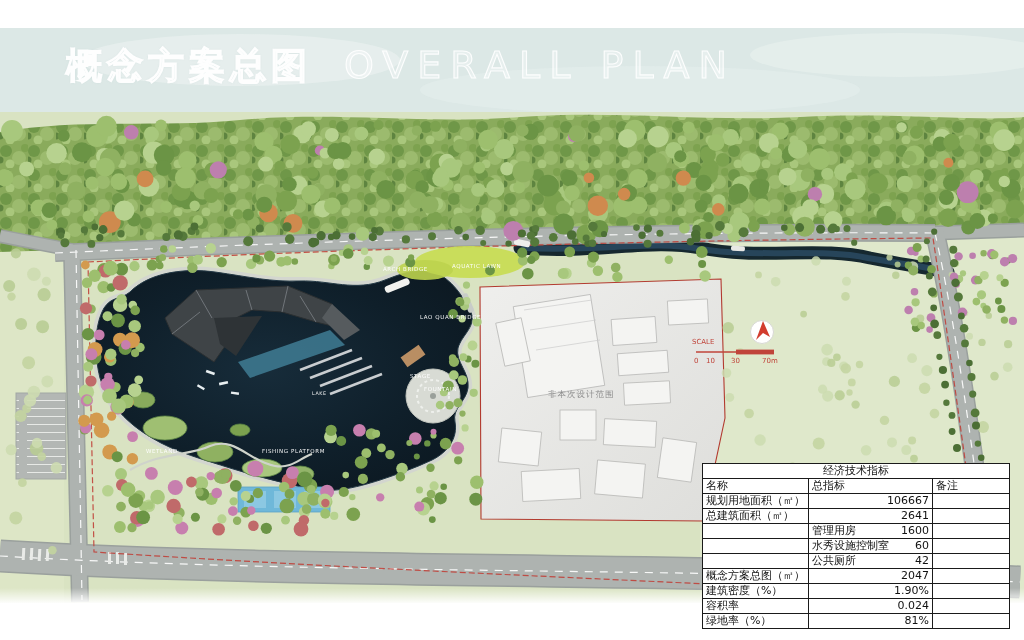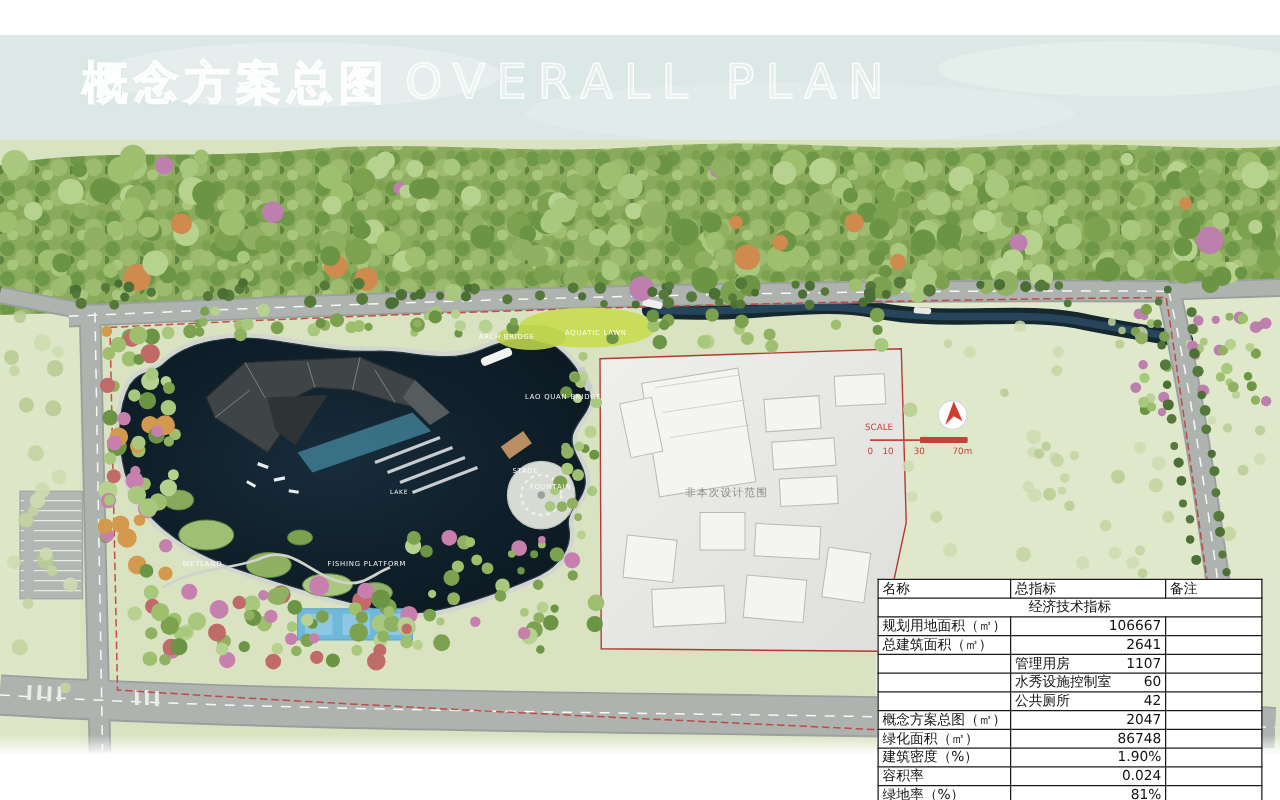--- a/index.html
+++ b/index.html
@@ -1,20 +1,20 @@
 <!DOCTYPE html>
 <html><head>
 <meta charset="utf-8">
 <style>
   html,body{margin:0;padding:0;background:#fff;}
   .canvas{position:relative;width:1024px;height:640px;overflow:hidden;background:#fff;
           font-family:"DejaVu Sans","Liberation Sans",sans-serif;}
   svg.plan{position:absolute;left:0;top:0;}
   
-  .title-bar{position:absolute;left:66px;top:42px;display:flex;align-items:baseline;gap:12px;z-index:5;}
+  .title-bar{position:absolute;left:66px;top:42px;display:flex;align-items:baseline;gap:32px;z-index:5;}
   .title-zh{font-size:36px;font-weight:700;letter-spacing:5px;color:rgba(255,255,255,0.35);
             -webkit-text-stroke:1.3px rgba(255,255,255,0.95);text-shadow:0 0 2px rgba(180,205,205,.6);}
   .title-en{font-size:38px;font-weight:400;letter-spacing:9px;color:rgba(255,255,255,0.32);
             -webkit-text-stroke:1.1px rgba(255,255,255,0.9);}
   
   .table-wrap{position:absolute;left:702px;top:463px;width:307px;z-index:6;background:#fff;}
   table.ind{border-collapse:collapse;table-layout:fixed;width:100%;
             font-family:"DejaVu Sans","Liberation Sans",sans-serif;font-size:11px;color:#111;}
   table.ind th,table.ind td{border:1px solid #1a1a1a;height:12px;line-height:12px;
             padding:1px 3px;overflow:hidden;white-space:nowrap;font-weight:400;}
@@ -1008,26 +1008,26 @@
 
   <div class="table-wrap">
     <table class="ind">
       <colgroup>
           <col style="width:106px">
           <col style="width:124px">
           <col style="width:77px">
         </colgroup>
       <thead>
         <tr>
+          <th colspan="3" class="tbl-title">经济技术指标</th>
+        </tr>
+        <tr>
           <th class="col-h">名称</th>
           <th class="col-h">总指标</th>
           <th class="col-h">备注</th>
-        </tr>
-        <tr>
-          <th colspan="3" class="tbl-title">经济技术指标</th>
         </tr>
       </thead>
       <tbody>
           <tr>
             <td class="c-name">规划用地面积（㎡）</td>
             <td>
               <div class="cell2">
                 <span class="sub"></span>
                 <span class="val">106667</span>
               </div>
@@ -1042,21 +1042,21 @@
                 <span class="val">2641</span>
               </div>
             </td>
             <td class="c-note"></td>
           </tr>
           <tr>
             <td class="c-name"></td>
             <td>
               <div class="cell2">
                 <span class="sub">管理用房</span>
-                <span class="val">1107</span>
+                <span class="val">1600</span>
               </div>
             </td>
             <td class="c-note"></td>
           </tr>
           <tr>
             <td class="c-name"></td>
             <td>
               <div class="cell2">
                 <span class="sub">水秀设施控制室</span>
                 <span class="val">60</span>
@@ -1073,30 +1073,20 @@
               </div>
             </td>
             <td class="c-note"></td>
           </tr>
           <tr>
             <td class="c-name">概念方案总图（㎡）</td>
             <td>
               <div class="cell2">
                 <span class="sub"></span>
                 <span class="val">2047</span>
-              </div>
-            </td>
-            <td class="c-note"></td>
-          </tr>
-          <tr>
-            <td class="c-name">绿化面积（㎡）</td>
-            <td>
-              <div class="cell2">
-                <span class="sub"></span>
-                <span class="val">86748</span>
               </div>
             </td>
             <td class="c-note"></td>
           </tr>
           <tr>
             <td class="c-name">建筑密度（%）</td>
             <td>
               <div class="cell2">
                 <span class="sub"></span>
                 <span class="val">1.90%</span>

